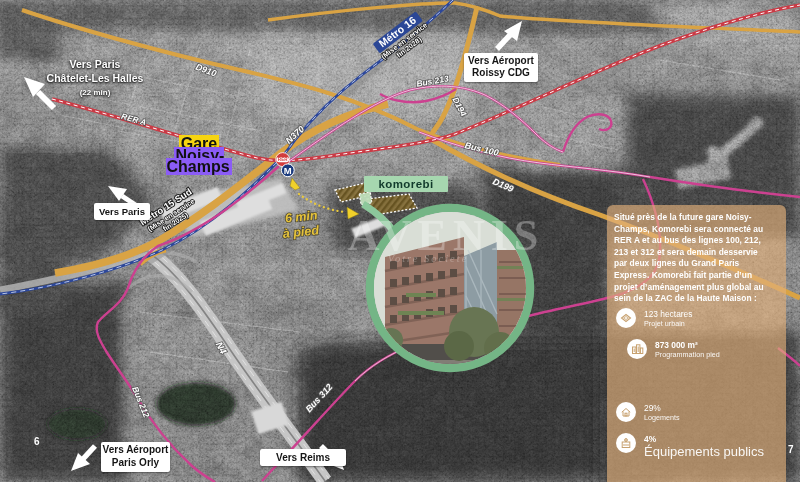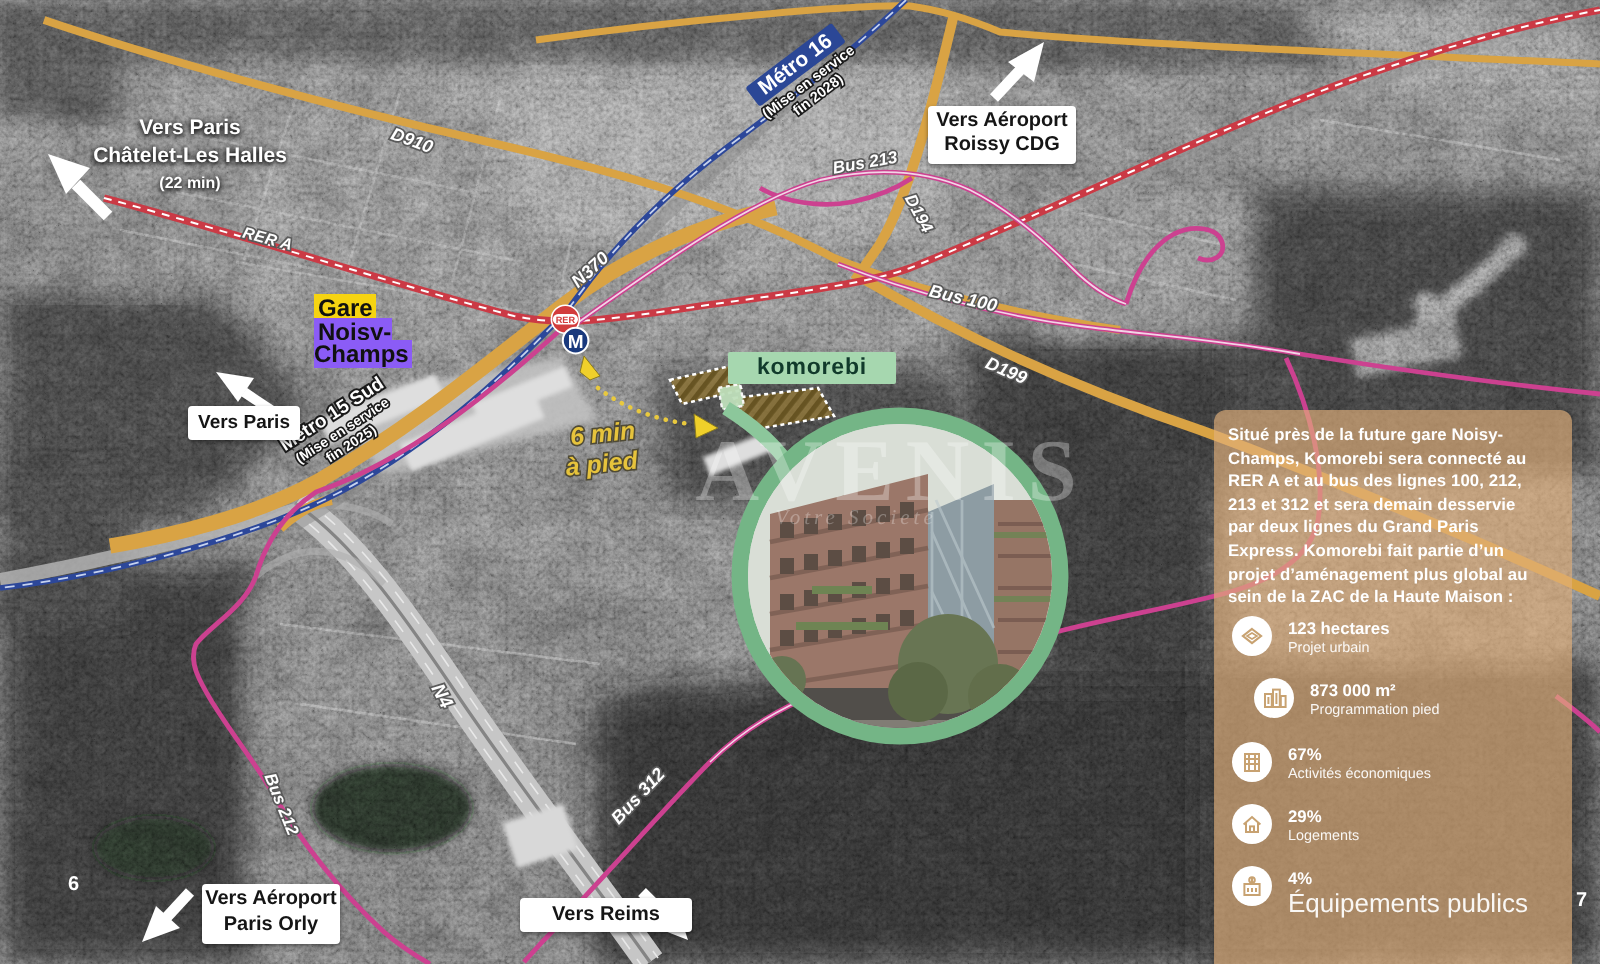--- a/index.html
+++ b/index.html
@@ -380,82 +380,67 @@
 <div class="lbl" style="left:40px;top:58px;width:110px;text-align:center;color:#fff;text-shadow:0 1px 2px rgba(0,0,0,.95),0 0 4px rgba(0,0,0,.75);font-size:10.5px;line-height:13.5px">Vers Paris<br>Châtelet-Les Halles<br><span style="font-size:8px">(22 min)</span></div>
 
 <div class="wbox" style="left:464px;top:53px;width:74px;padding:2px 0 3px;font-size:10px;line-height:12px">Vers Aéroport<br>Roissy CDG</div>
 
 <div class="wbox" style="left:94px;top:203px;width:56px;padding:3px 0;font-size:9.5px">Vers Paris</div>
 
 <div class="wbox" style="left:101px;top:442px;width:69px;padding:2px 0 3px;font-size:10px;line-height:12.5px">Vers Aéroport<br>Paris Orly</div>
 
 <div class="wbox" style="left:260px;top:449px;width:54px;padding:3px 16px;font-size:10px">Vers Reims</div>
 
-<div class="lbl" style="left:157px;top:149px;width:84px;font-size:12px;line-height:11.6px"><span style="background:#f6d411;padding:0 2px">Gare</span><br><span style="background:#8b5cf6;padding:0 2px">Noisy-Champs</span></div>
+<div class="lbl" style="left:157px;top:138px;width:84px;text-align:center;font-size:16px;line-height:11.6px"><span style="background:#f6d411;padding:0 2px">Gare</span><br><span style="background:#8b5cf6;padding:0 2px">Noisy-Champs</span></div>
 
 <div class="lbl" style="left:364px;top:176px;width:84px;height:16px;background:#a6d7af;color:#113a2b;text-align:center;font-size:11.5px;line-height:16px;letter-spacing:0.4px;border-radius:1px">komorebi</div>
 
 <div style="position:absolute;left:607px;top:205px;width:179px;height:277px;background:rgba(225,175,122,.66);border-radius:6px 6px 0 0">
 
 <div style="position:absolute;left:7px;top:7px;width:170px;font-size:8.4px;font-weight:bold;color:#fff;line-height:11.6px;letter-spacing:0.05px">Situé près de la future gare Noisy-<br>Champs, Komorebi sera connecté au<br>RER A et au bus des lignes 100, 212,<br>213 et 312 et sera demain desservie<br>par deux lignes du Grand Paris<br>Express. Komorebi fait partie d’un<br>projet d’aménagement plus global au<br>sein de la ZAC de la Haute Maison :</div>
 
 <div style="position:absolute;left:9px;top:103px;height:20px;width:165px">
 <div style="position:absolute;left:0;top:0;width:20px;height:20px;border-radius:50%;background:#fff">
           <svg width="14" height="14" viewBox="0 0 14 14" style="position:absolute;left:3px;top:3px">
             <path d="M7,3.5 L11.5,7 L7,10.5 L2.5,7 Z" fill="none" stroke="#c8a271" stroke-width="1.1"></path>
             <path d="M7,5.5 L9.5,7 L7,8.5 L4.5,7 Z" fill="none" stroke="#c8a271" stroke-width="0.8"></path>
           </svg>
         </div>
-<div style="position:absolute;left:28px;top:1px;width:140px;font-size:8.4px;font-weight:bold;color:#fff;white-space:nowrap">123 hectares</div>
+<div style="position:absolute;left:28px;top:1px;width:140px;font-size:8.4px;font-weight:normal;color:#fff;white-space:nowrap">123 hectares</div>
 <div style="position:absolute;left:28px;top:11px;width:140px;font-size:7.2px;color:rgba(255,255,255,.93);white-space:nowrap">Projet urbain</div>
 </div>
 
 <div style="position:absolute;left:20px;top:133.5px;height:20px;width:165px">
 <div style="position:absolute;left:0;top:0;width:20px;height:20px;border-radius:50%;background:#fff">
           <svg width="14" height="14" viewBox="0 0 14 14" style="position:absolute;left:3px;top:3px">
             <g fill="none" stroke="#c8a271" stroke-width="1">
               <rect x="2.5" y="5" width="3.4" height="6.5"></rect>
               <rect x="6.5" y="2.8" width="3.4" height="8.7"></rect>
               <rect x="10.4" y="6" width="2.4" height="5.5"></rect>
               <line x1="4.2" y1="6.5" x2="4.2" y2="10"></line>
               <line x1="8.2" y1="4.5" x2="8.2" y2="10"></line>
             </g>
           </svg>
         </div>
 <div style="position:absolute;left:28px;top:1px;width:140px;font-size:8.4px;font-weight:bold;color:#fff;white-space:nowrap">873 000 m²</div>
 <div style="position:absolute;left:28px;top:11px;width:140px;font-size:7.2px;color:rgba(255,255,255,.93);white-space:nowrap">Programmation pied</div>
 </div>
 
-<div style="position:absolute;left:9px;top:165.5px;height:20px;width:165px">
-<div style="position:absolute;left:0;top:0;width:20px;height:20px;border-radius:50%;background:#fff">
-          <svg width="14" height="14" viewBox="0 0 14 14" style="position:absolute;left:3px;top:3px">
-            <g fill="none" stroke="#c8a271" stroke-width="1">
-              <rect x="3.5" y="3" width="7" height="8.5"></rect>
-              <line x1="5.5" y1="3" x2="5.5" y2="11.5"></line>
-              <line x1="8.5" y1="3" x2="8.5" y2="11.5"></line>
-              <line x1="3.5" y1="5.5" x2="10.5" y2="5.5"></line>
-              <line x1="3.5" y1="8" x2="10.5" y2="8"></line>
-            </g>
-          </svg>
-        </div>
-<div style="position:absolute;left:28px;top:1px;width:140px;font-size:8.4px;font-weight:bold;color:#fff;white-space:nowrap">67%</div>
-<div style="position:absolute;left:28px;top:11px;width:140px;font-size:7.2px;color:rgba(255,255,255,.93);white-space:nowrap">Activités économiques</div>
-</div>
 
 <div style="position:absolute;left:9px;top:196.5px;height:20px;width:165px">
 <div style="position:absolute;left:0;top:0;width:20px;height:20px;border-radius:50%;background:#fff">
           <svg width="14" height="14" viewBox="0 0 14 14" style="position:absolute;left:3px;top:3px">
             <g fill="none" stroke="#c8a271" stroke-width="1">
               <path d="M2.8,7.2 L7,3.5 L11.2,7.2"></path>
               <path d="M4,6.5 L4,11 L10,11 L10,6.5"></path>
               <rect x="6" y="8.2" width="2" height="2.8"></rect>
             </g>
           </svg>
         </div>
-<div style="position:absolute;left:28px;top:1px;width:140px;font-size:8.4px;font-weight:bold;color:#fff;white-space:nowrap">29%</div>
+<div style="position:absolute;left:28px;top:1px;width:140px;font-size:8.4px;font-weight:normal;color:#fff;white-space:nowrap">29%</div>
 <div style="position:absolute;left:28px;top:11px;width:140px;font-size:7.2px;color:rgba(255,255,255,.93);white-space:nowrap">Logements</div>
 </div>
 
 <div style="position:absolute;left:9px;top:228px;height:20px;width:165px">
 <div style="position:absolute;left:0;top:0;width:20px;height:20px;border-radius:50%;background:#fff">
           <svg width="14" height="14" viewBox="0 0 14 14" style="position:absolute;left:3px;top:3px">
             <g fill="none" stroke="#c8a271" stroke-width="1">
               <rect x="3.2" y="6" width="7.6" height="5.5"></rect>
               <path d="M7,2.5 L7,6"></path>
               <circle cx="7" cy="4" r="1.4"></circle>

